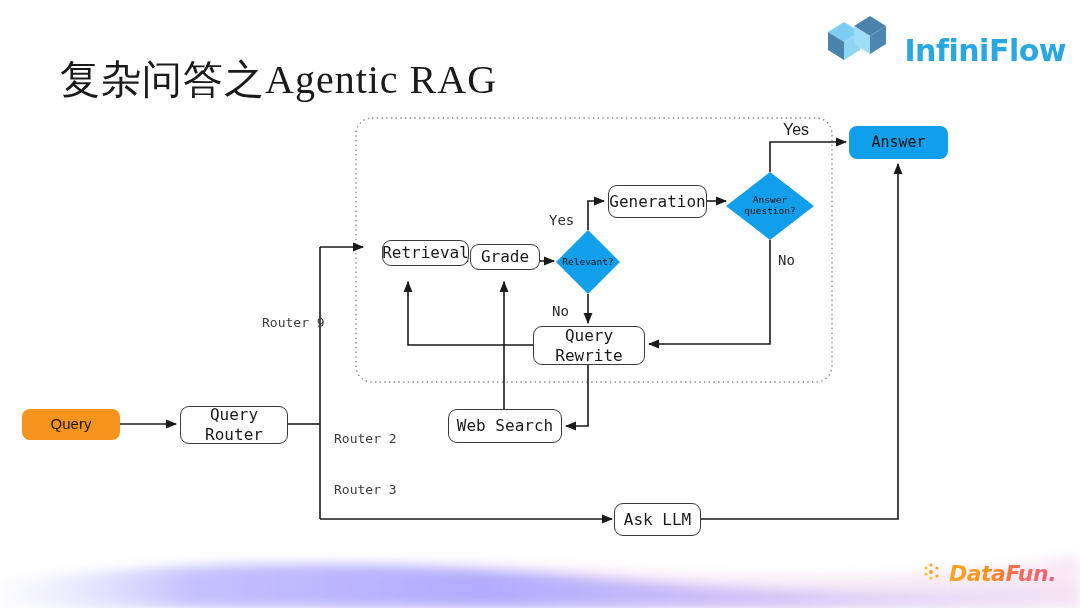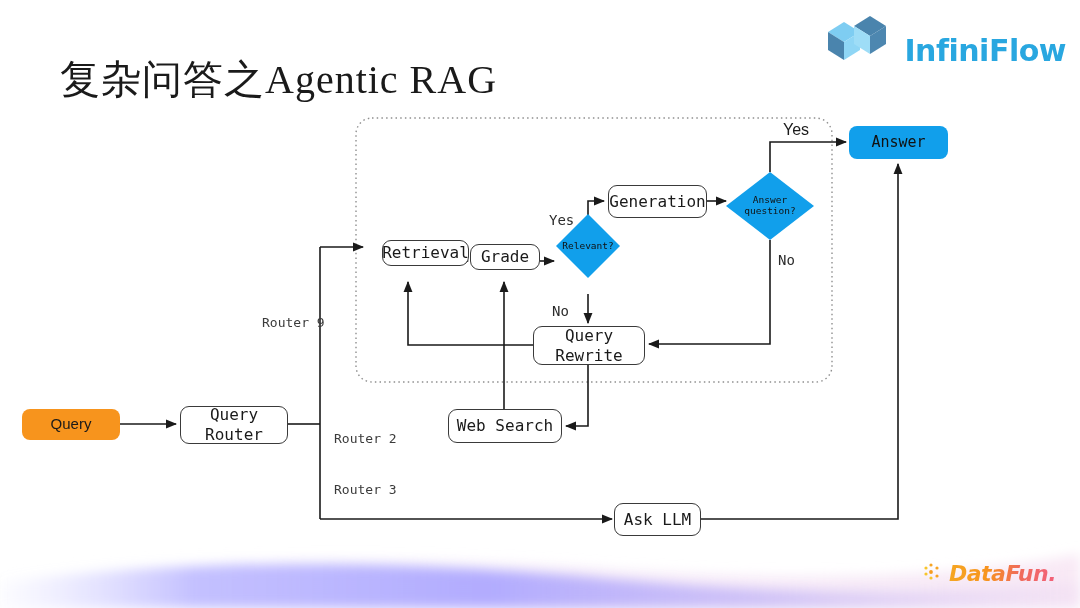--- a/index.html
+++ b/index.html
@@ -271,21 +271,21 @@
       <span>Router</span>
     </div>
 
     <div class="node node-box" style="left:365px; top:240px; width:87px; height:26px; flex-direction:row;margin-left:17px;">
       <span>Retrieva</span>
       <span>l</span>
     </div>
 
     <div class="node node-box" style="left:470px; top:244px; width:70px; height:26px;">Grade</div>
 
-    <div class="node node-diamond" style="left:556px; top:214px; width:64px; height:64px;">
+    <div class="node node-diamond" style="left:556px; top:230px; width:64px; height:64px;">
       <span class="diamond-shape"></span>
       <span class="diamond-label">Relevant?</span>
     </div>
 
     <div class="node node-box" style="left:608px; top:185px; width:99px; height:33px;">Generation</div>
 
     <div class="node node-diamond" style="left:726px; top:172px; width:88px; height:68px; flex-direction:column;">
       <span class="diamond-shape"></span>
       <span class="diamond-label">Answer</span>
       <span class="diamond-label">question?</span>

